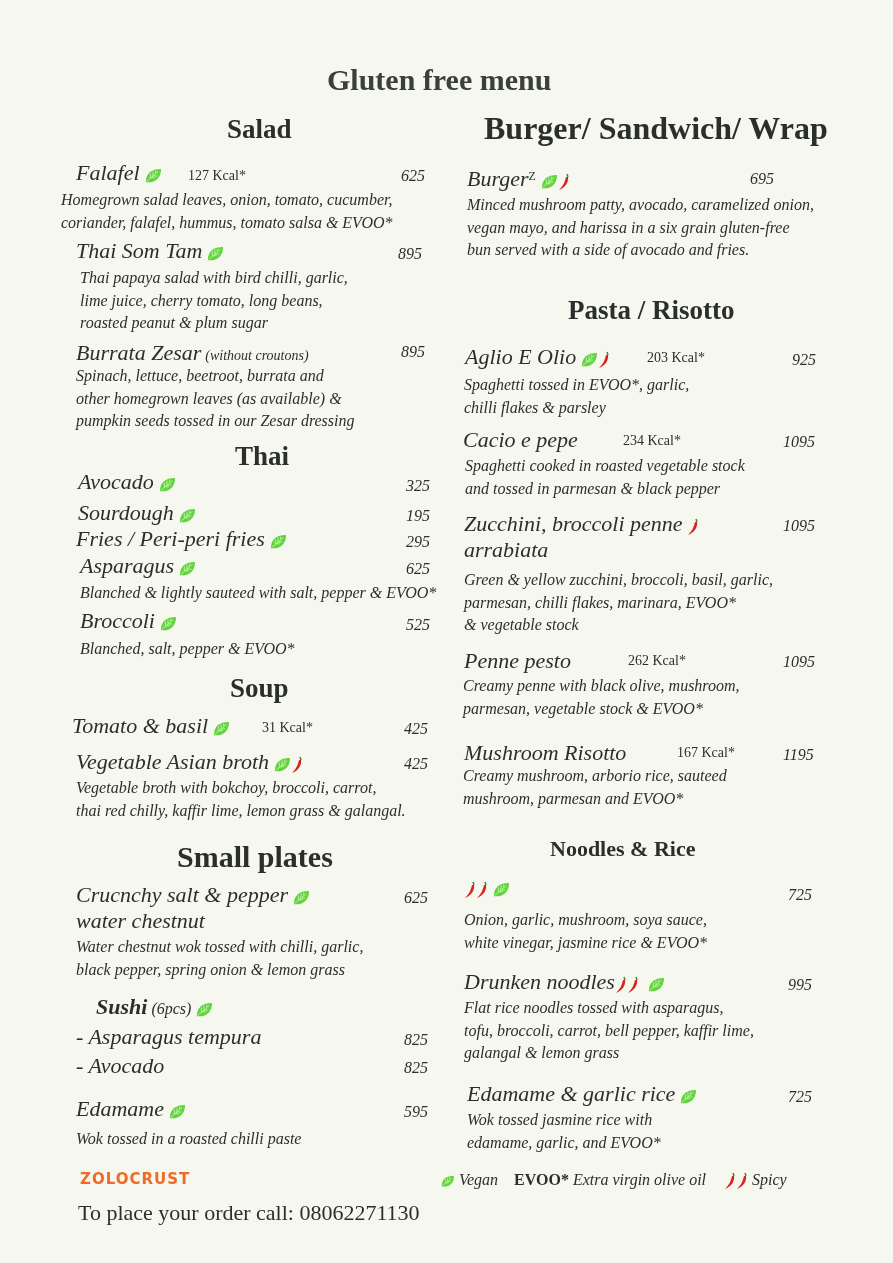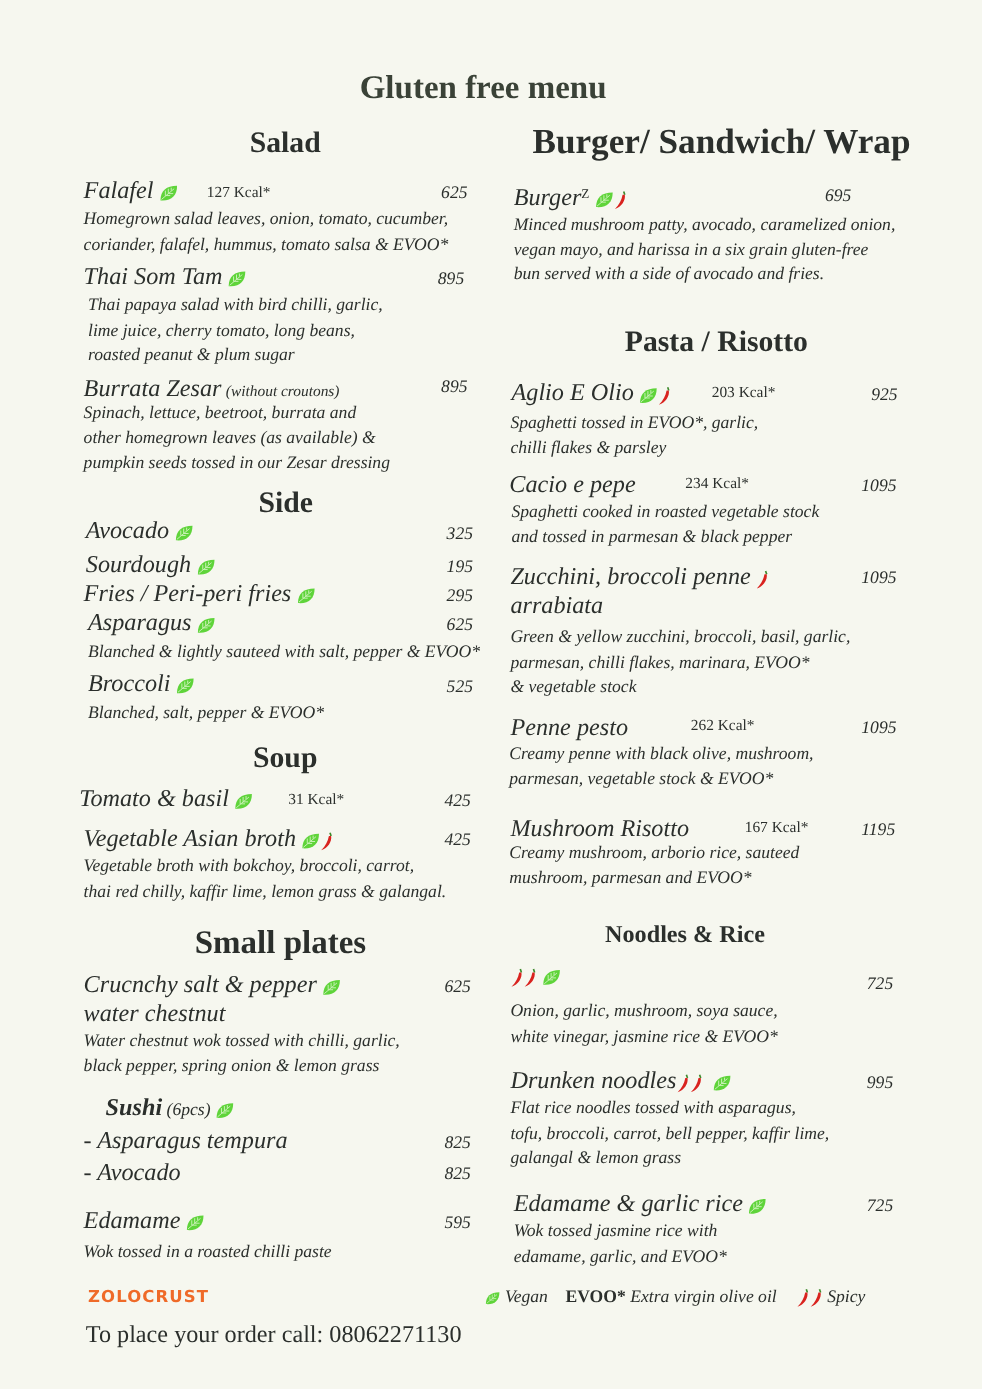--- a/index.html
+++ b/index.html
@@ -41,21 +41,21 @@
 <div class="abs title" style="left:327px;top:63px;">Gluten free menu</div>
 
 <div class="abs sec" style="left:227px;top:114px;">Salad</div>
 <div class="abs" style="left:76px;top:160px;">
   <span class="name">Falafel</span><svg class="leaf">
       <use href="#leaf"></use>
     </svg>
 </div>
 <div class="abs kcal" style="left:188px;top:168px;">127 Kcal*</div>
 <div class="abs price" style="left:401px;top:167px;">625</div>
-<div class="abs desc" style="left:76px;top:189px;">
+<div class="abs desc" style="left:61px;top:189px;text-align:center;">
   <div>Homegrown salad leaves, onion, tomato, cucumber,</div>
   <div>coriander, falafel, hummus, tomato salsa &amp; EVOO*</div>
 </div>
 
 <div class="abs" style="left:76px;top:238px;">
   <span class="name">Thai Som Tam</span><svg class="leaf">
       <use href="#leaf"></use>
     </svg>
 </div>
 <div class="abs price" style="left:398px;top:245px;">895</div>
@@ -69,21 +69,21 @@
   <span class="name">Burrata Zesar</span>
   <span class="small">(without croutons)</span>
 </div>
 <div class="abs price" style="left:401px;top:343px;">895</div>
 <div class="abs desc" style="left:76px;top:365px;">
   <div>Spinach, lettuce, beetroot, burrata and</div>
   <div>other homegrown leaves (as available) &amp;</div>
   <div>pumpkin seeds tossed in our Zesar dressing</div>
 </div>
 
-<div class="abs sec" style="left:235px;top:441px;">Side</div>
+<div class="abs sec" style="left:235px;top:441px;">Thai</div>
 <div class="abs" style="left:78px;top:469px;"><span class="name">Avocado</span><svg class="leaf">
       <use href="#leaf"></use>
     </svg></div>
 <div class="abs price" style="left:406px;top:477px;">325</div>
 <div class="abs" style="left:78px;top:500px;"><span class="name">Sourdough</span><svg class="leaf">
       <use href="#leaf"></use>
     </svg></div>
 <div class="abs price" style="left:406px;top:507px;">195</div>
 <div class="abs" style="left:76px;top:526px;"><span class="name">Fries / Peri-peri fries</span><svg class="leaf">
       <use href="#leaf"></use>

